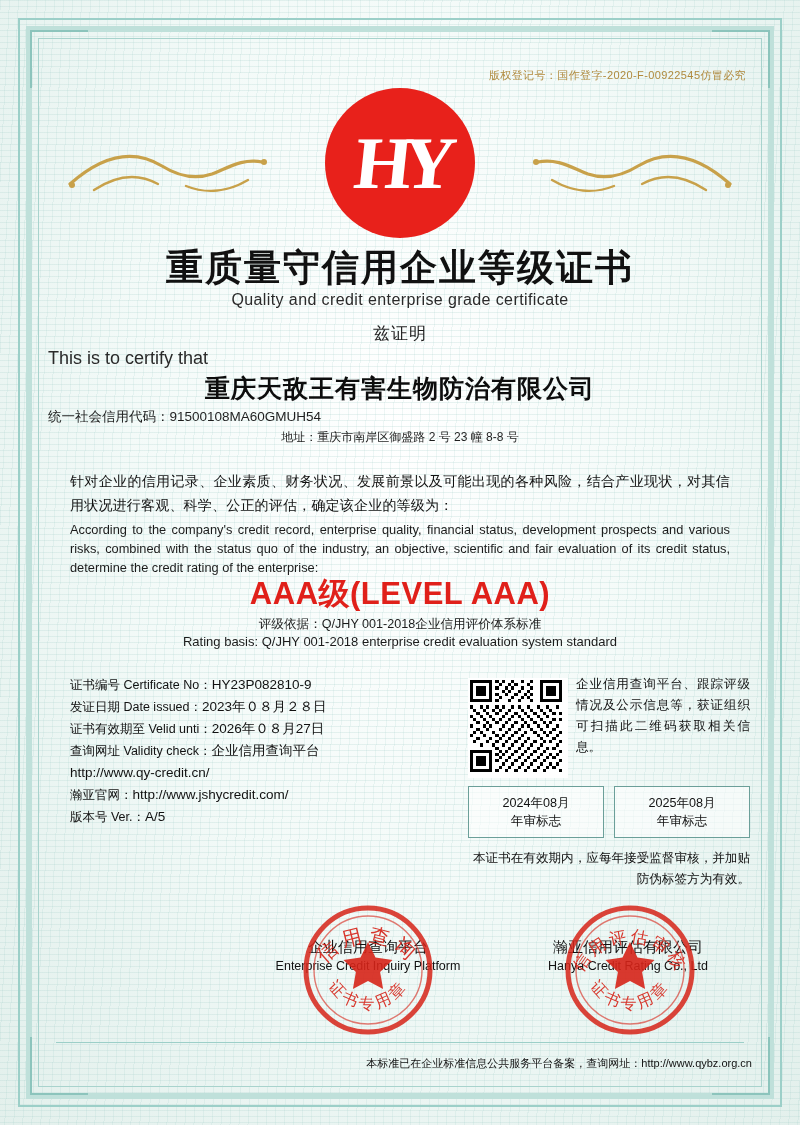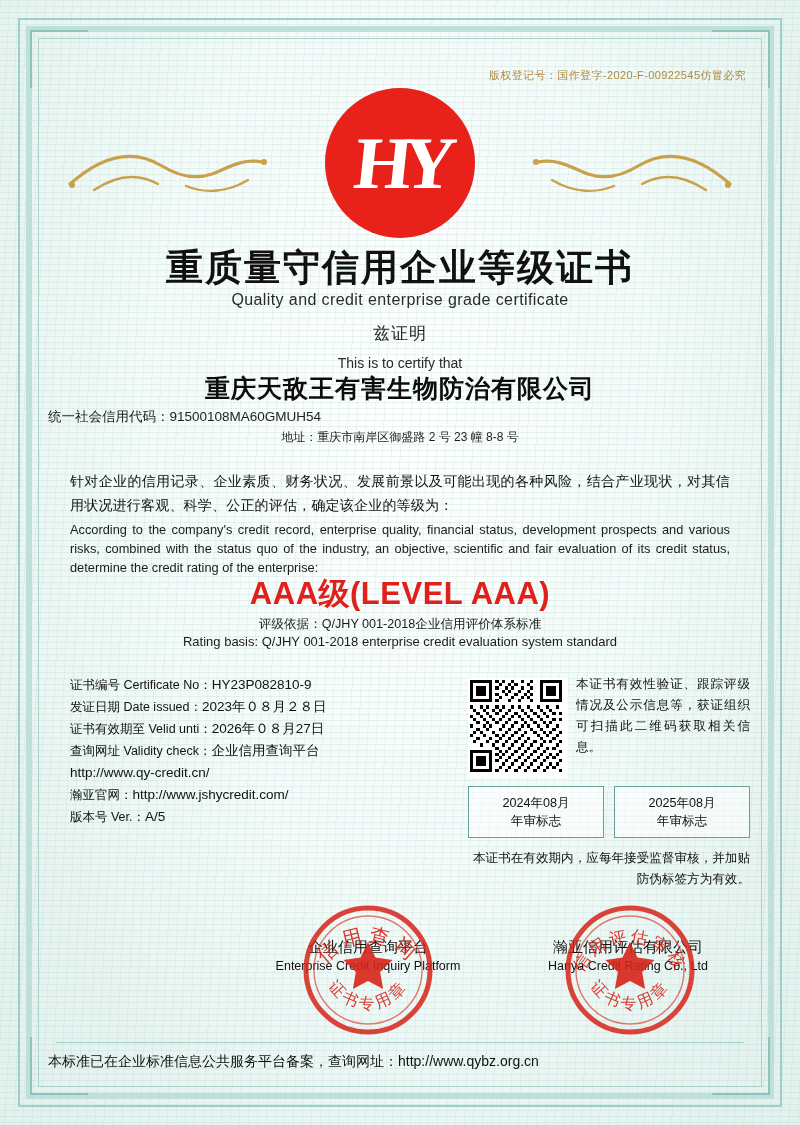--- a/index.html
+++ b/index.html
@@ -144,24 +144,23 @@
     position: absolute;
     top: 274px;
     width: 100%;
     text-align: center;
     font-size: 17px;
     color: #1d1d1d;
     letter-spacing: 1px;
   }
   .certify-en {
     position: absolute;
-    top: 307px;
-    width: 100%;
-    text-align: center;
-    font-size: 14px;
+    top: 300px;
+    width: 100%;
+    font-size: 18px;
     color: #2a2a2a;
   }
   .company {
     position: absolute;
     top: 324px;
     width: 100%;
     text-align: center;
     font-size: 25px;
     font-weight: bold;
     color: #0d0d0d;
@@ -326,22 +325,22 @@
     height: 148px;
     top: -42px;
   }
   .stamp.left { left: 246px; }
   .stamp.right { left: 508px; }
 
   .bottom-bar {
     position: absolute;
     left: 0; right: 0;
     bottom: 6px;
-    text-align: left;
-    font-size: 14px;
+    text-align: right;
+    font-size: 11px;
     color: #111111;
   }
   .bottom-divider {
     position: absolute;
     left: 8px; right: 8px;
     bottom: 34px;
     border-top: 1px solid #9ccfc8;
   }
 </style>
 </head>
@@ -649,21 +648,21 @@
             <rect x="11" y="28" width="1" height="1"></rect>
             <rect x="14" y="28" width="1" height="1"></rect>
             <rect x="17" y="28" width="1" height="1"></rect>
             <rect x="20" y="28" width="1" height="1"></rect>
             <rect x="23" y="28" width="1" height="1"></rect>
             <rect x="28" y="28" width="1" height="1"></rect>
         </g>
       </svg>
     </div>
 
-    <div class="qr-note">本证书有效性验证、跟踪评级情况及公示信息等，获证组织可扫描此二维码获取相关信息。</div>
+    <div class="qr-note">企业信用查询平台、跟踪评级情况及公示信息等，获证组织可扫描此二维码获取相关信息。</div>
 
     <div class="year-boxes">
       <div class="year-box">
         <span>2024年08月</span>
         <span>年审标志</span>
       </div>
       <div class="year-box">
         <span>2025年08月</span>
         <span>年审标志</span>
       </div>

